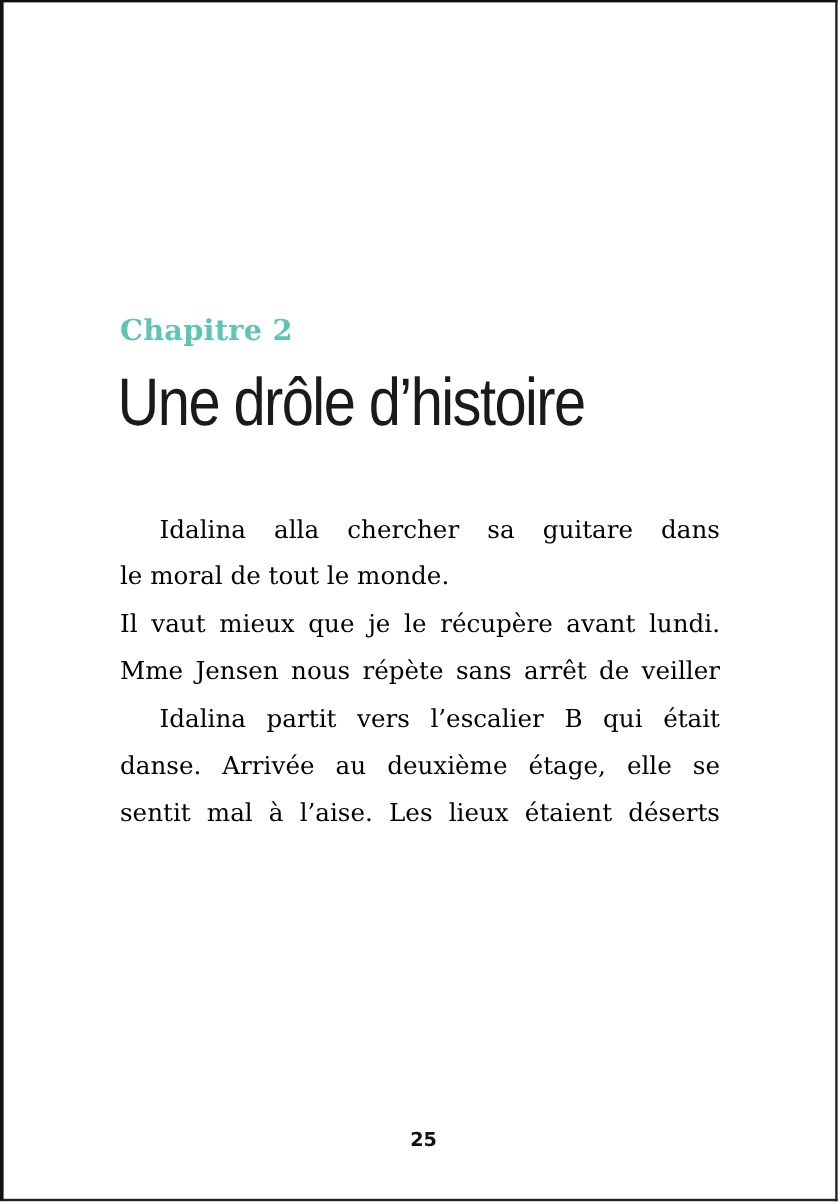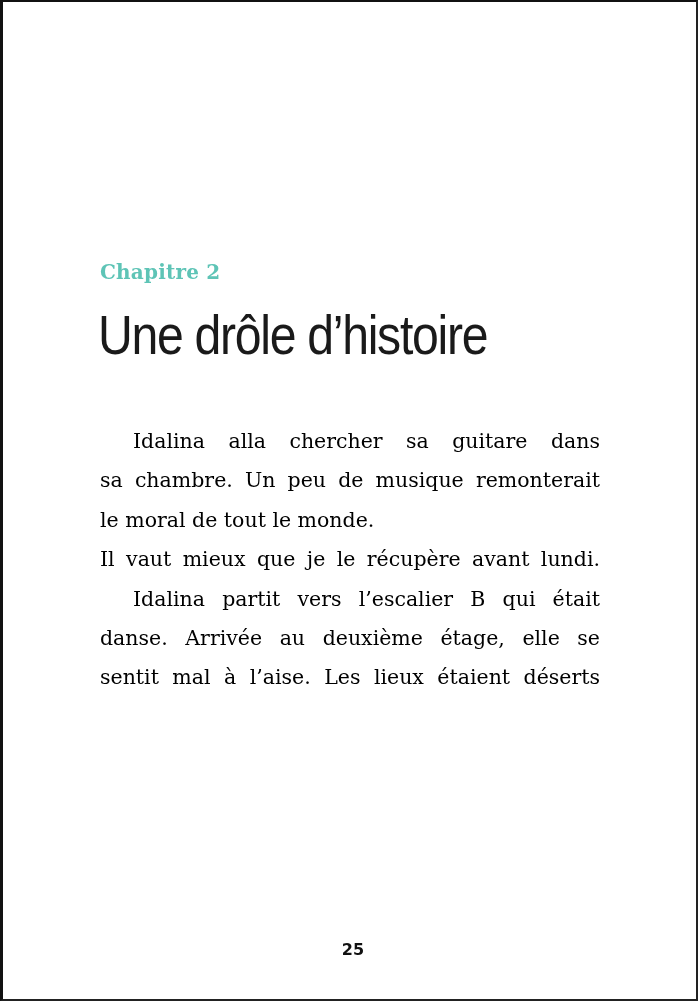--- a/index.html
+++ b/index.html
@@ -8,21 +8,21 @@
   }
   .page {
     position: absolute; left: 0; top: 0; width: 698px; height: 1001px;
     border-left: 3px solid #111; border-top: 2px solid #111;
     border-right: 2px solid #222; border-bottom: 2px solid #222;
     box-sizing: border-box; background: #fff;
   }
   .chapter-label {
     position: absolute; left: 97px; top: 258px;
     font-family: "DejaVu Serif", serif; font-weight: bold;
-    font-size: 20px; color: #5ec4b6; letter-spacing: 0.2px;
+    font-size: 24px; color: #5ec4b6; letter-spacing: 0.2px;
   }
   .chapter-title {
     position: absolute; left: 95px; top: 300px;
     font-family: "Liberation Sans", sans-serif; font-weight: normal;
     font-size: 56px; color: #1a1a1a; letter-spacing: -1.5px;
     transform: scaleX(0.86); transform-origin: left top; white-space: nowrap;
   }
   .body-text {
     position: absolute; left: 97px; top: 420px; width: 500px;
     font-family: "DejaVu Serif", serif; font-size: 20.5px; color: #000000;
@@ -39,25 +39,25 @@
 </head>
 <body>
 
 <div class="page">
   <div class="chapter-label">Chapitre 2</div>
   <div class="chapter-title">Une drôle d’histoire</div>
 
   <div class="body-text">
     <div>
       <span class="line indent">Idalina alla chercher sa guitare dans</span>
-      <span class="line">sa chambre. Un peu de musique remonterait</span>
       <span class="line last">le moral de tout le monde.</span>
     </div>
     <div>
       <span class="line">Il vaut mieux que je le récupère avant lundi.</span>
+      <span class="line">Mme Jensen nous répète sans arrêt de veiller</span>
     </div>
     <div>
       <span class="line indent">Idalina partit vers l’escalier B qui était</span>
       <span class="line">danse. Arrivée au deuxième étage, elle se</span>
       <span class="line">sentit mal à l’aise. Les lieux étaient déserts</span>
     </div>
   </div>
 
   <div class="page-number">25</div>
 </div>

